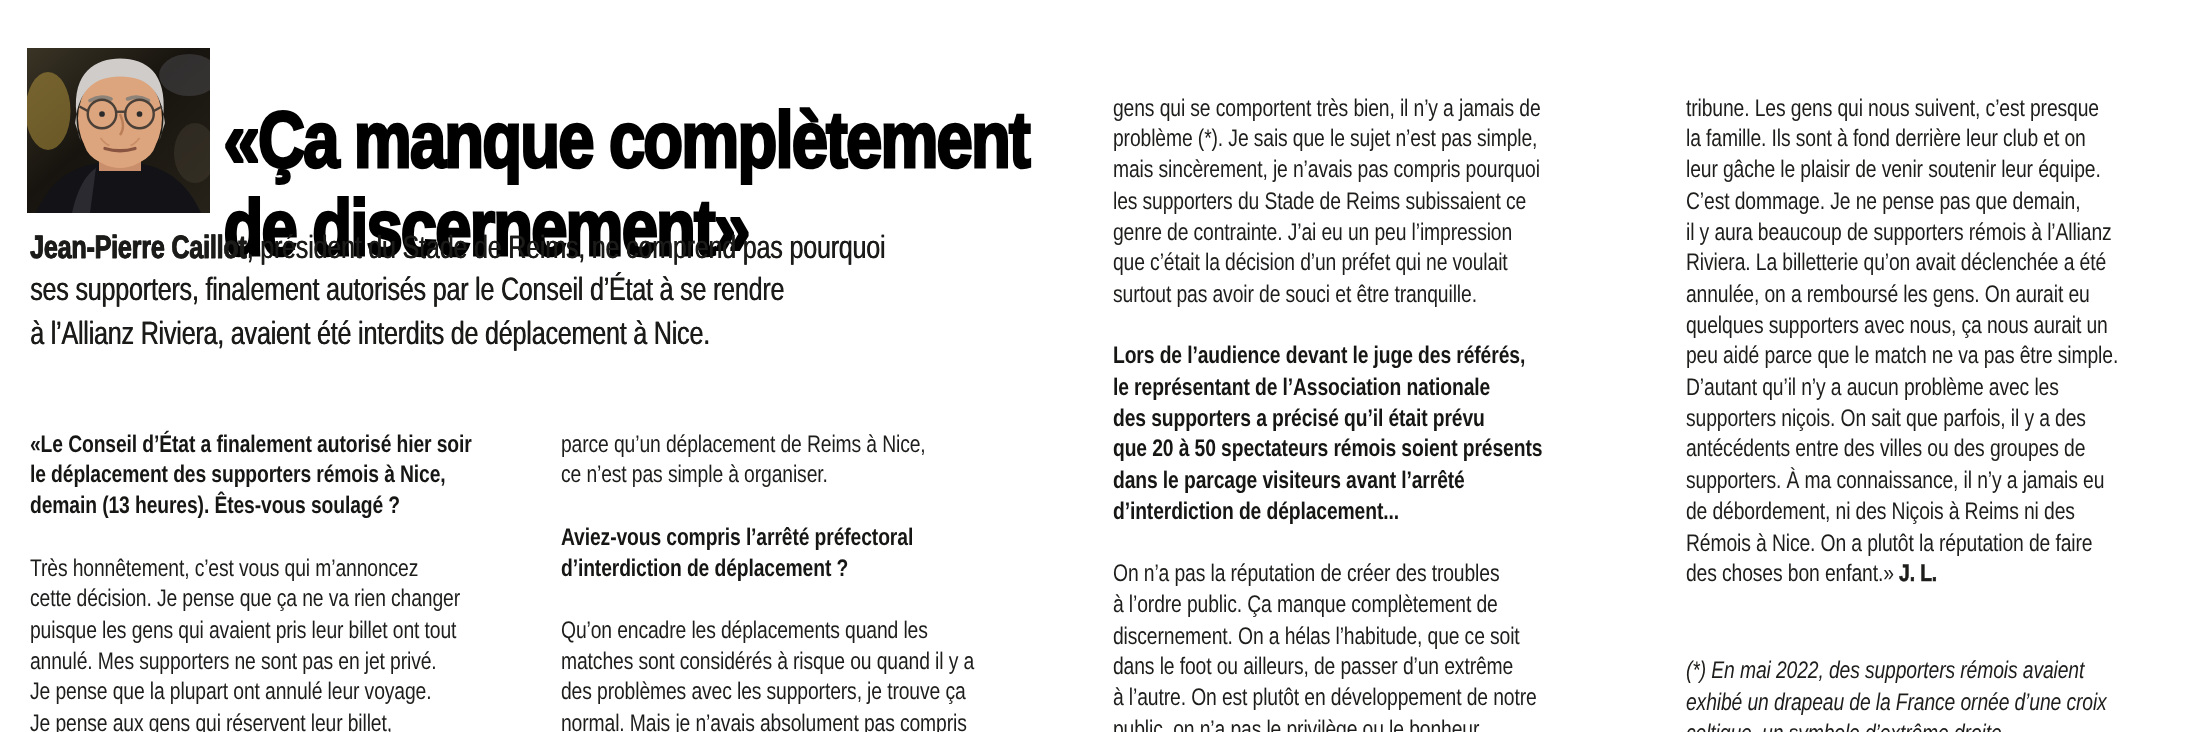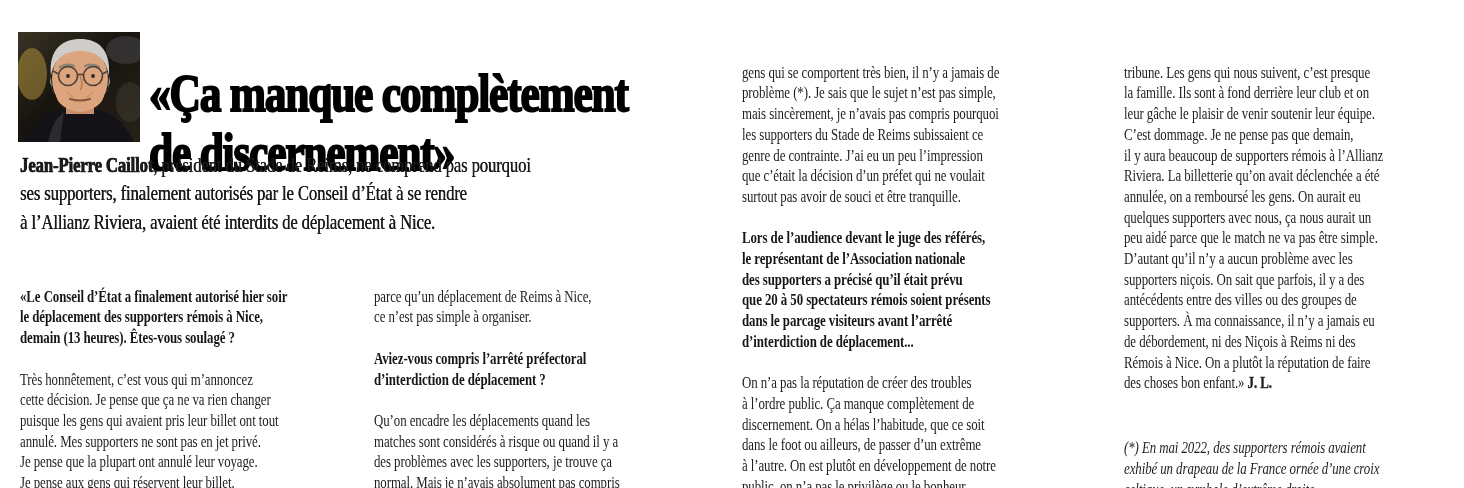--- a/index.html
+++ b/index.html
@@ -2,21 +2,21 @@
 <html><head>
 <meta charset="utf-8">
 <style>
   * { box-sizing: border-box; }
   html, body { margin: 0; padding: 0; background: #ffffff; }
   .page {
     position: relative;
     width: 1464px;
     height: 488px;
     background: #ffffff;
-    font-family: Liberation Serif, serif;
+    font-family: Liberation Sans, sans-serif;
     color: #1d1d1b;
     overflow: hidden;
   }
 
   
   .photo {
     position: absolute;
     left: 18px; top: 32px;
     width: 122px; height: 110px;
     overflow: hidden;

